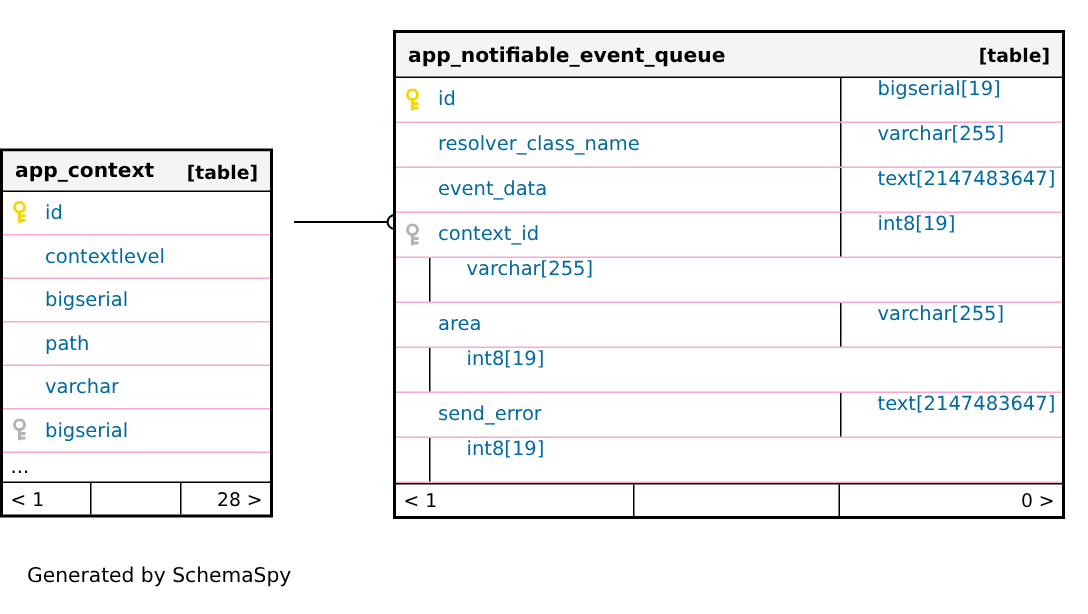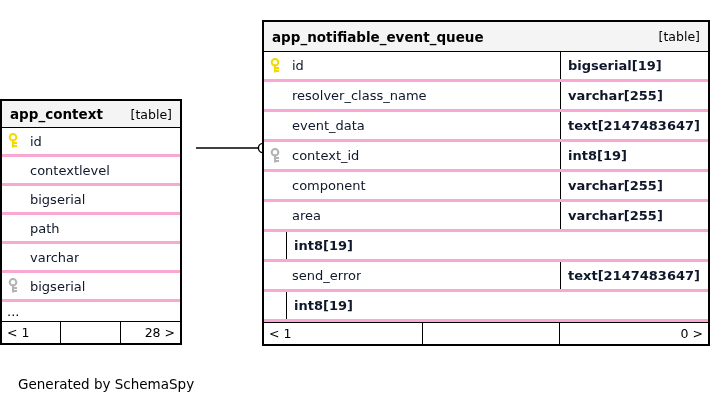--- a/index.html
+++ b/index.html
@@ -35,52 +35,51 @@
     justify-content: space-between;
     background: #f4f4f4;
     border-bottom: 1px solid #000000;
     box-sizing: border-box;
     padding: 0 8px;
     font-weight: bold;
     font-size: 13.5px;
     color: #000000;
   }
   .er-header .tbl-tag {
-    font-weight: normal;
+    font-weight: bold;
     font-size: 12.5px;
     color: #000000;
   }
 
   .er-row {
     display: flex;
     align-items: stretch;
-    border-bottom: 3px solid #f9a8d4;
+    border-bottom: 1px solid #f9a8d4;
     box-sizing: border-box;
     font-size: 13px;
-    color: #0f172a;
+    color: #0369a1;
   }
   .er-row:last-child {
     border-bottom: none;
   }
   .er-col-name {
     display: flex;
     align-items: center;
     flex: 1 1 auto;
     padding-left: 6px;
     box-sizing: border-box;
     min-width: 0;
   }
   .er-col-type {
     display: flex;
-    align-items: center;
-    padding-left: 7px;
+    align-items: flex-start;
+    padding-left: 24px;
     box-sizing: border-box;
     border-left: 1px solid #000000;
     white-space: nowrap;
-    font-weight: bold;
   }
   .col-label {
     white-space: nowrap;
     overflow: hidden;
   }
 
   
   .key-slot {
     width: 22px;
     flex: 0 0 22px;
@@ -333,23 +332,20 @@
       <span class="er-col-name">
           <span class="col-label">context_id</span>
         </span>
       <span class="er-col-type">
           <span class="col-label">int8[19]</span>
         </span>
     </div>
 
     <div class="er-row">
       <span class="no-key"></span>
-      <span class="er-col-name">
-          <span class="col-label">component</span>
-        </span>
       <span class="er-col-type">
           <span class="col-label">varchar[255]</span>
         </span>
     </div>
 
     <div class="er-row">
       <span class="no-key"></span>
       <span class="er-col-name">
           <span class="col-label">area</span>
         </span>

